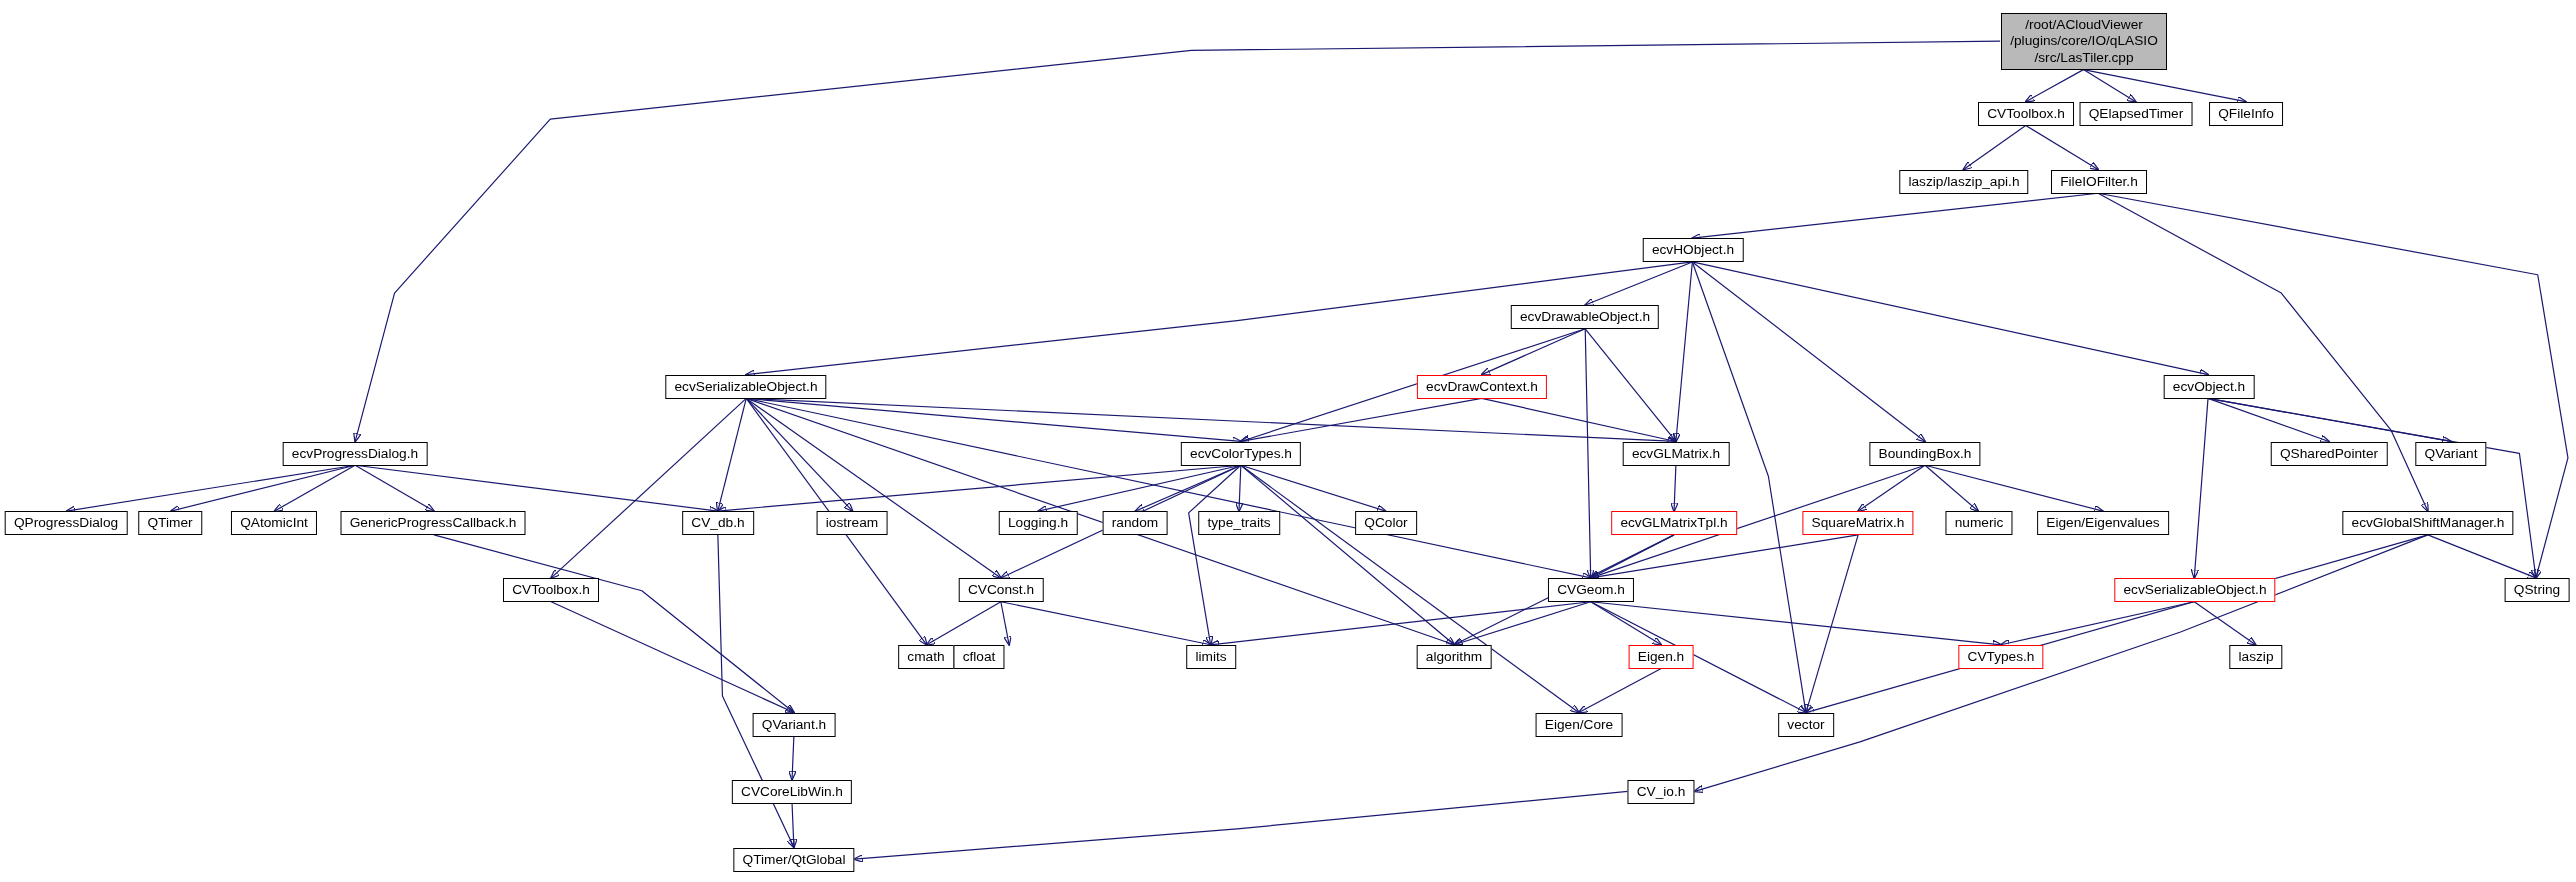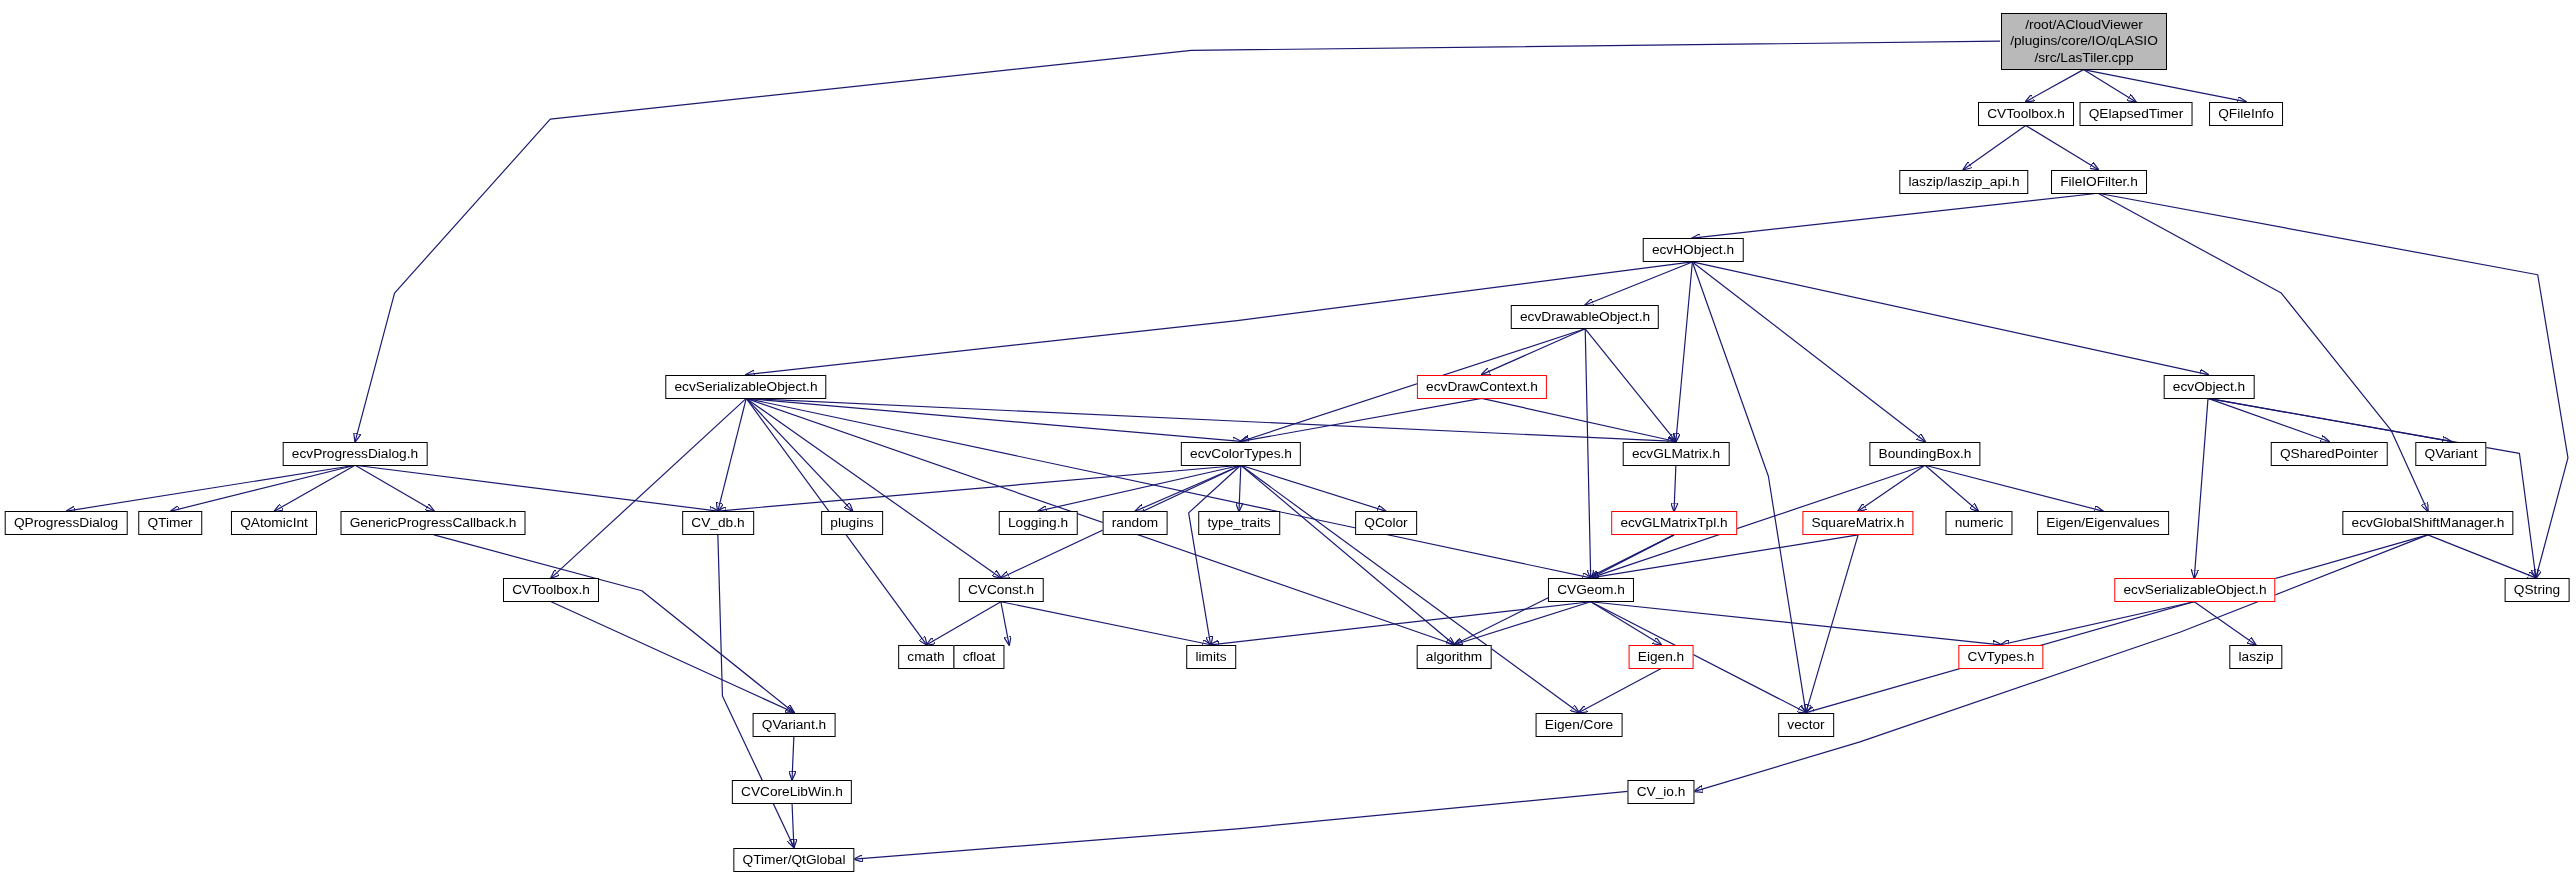--- a/index.html
+++ b/index.html
@@ -135,21 +135,21 @@
   <div class="node" style="left:1241px;top:442px">ecvColorTypes.h</div>
   <div class="node" style="left:1676px;top:442px">ecvGLMatrix.h</div>
   <div class="node" style="left:1925px;top:442px">BoundingBox.h</div>
   <div class="node" style="left:2329px;top:442px">QSharedPointer</div>
   <div class="node" style="left:2451px;top:442px">QVariant</div>
   <div class="node" style="left:66px;top:511px">QProgressDialog</div>
   <div class="node" style="left:170px;top:511px">QTimer</div>
   <div class="node" style="left:274px;top:511px">QAtomicInt</div>
   <div class="node" style="left:433px;top:511px">GenericProgressCallback.h</div>
   <div class="node" style="left:718px;top:511px">CV_db.h</div>
-  <div class="node" style="left:852px;top:511px">plugins</div>
+  <div class="node" style="left:852px;top:511px">iostream</div>
   <div class="node" style="left:1038px;top:511px">Logging.h</div>
   <div class="node" style="left:1135px;top:511px">random</div>
   <div class="node" style="left:1239px;top:511px">type_traits</div>
   <div class="node" style="left:1386px;top:511px">QColor</div>
   <div class="node truncated" style="left:1674px;top:511px">ecvGLMatrixTpl.h</div>
   <div class="node truncated" style="left:1858px;top:511px">SquareMatrix.h</div>
   <div class="node" style="left:1979px;top:511px">numeric</div>
   <div class="node" style="left:2103px;top:511px">Eigen/Eigenvalues</div>
   <div class="node" style="left:2428px;top:511px">ecvGlobalShiftManager.h</div>
   <div class="node" style="left:551px;top:578px">CVToolbox.h</div>

